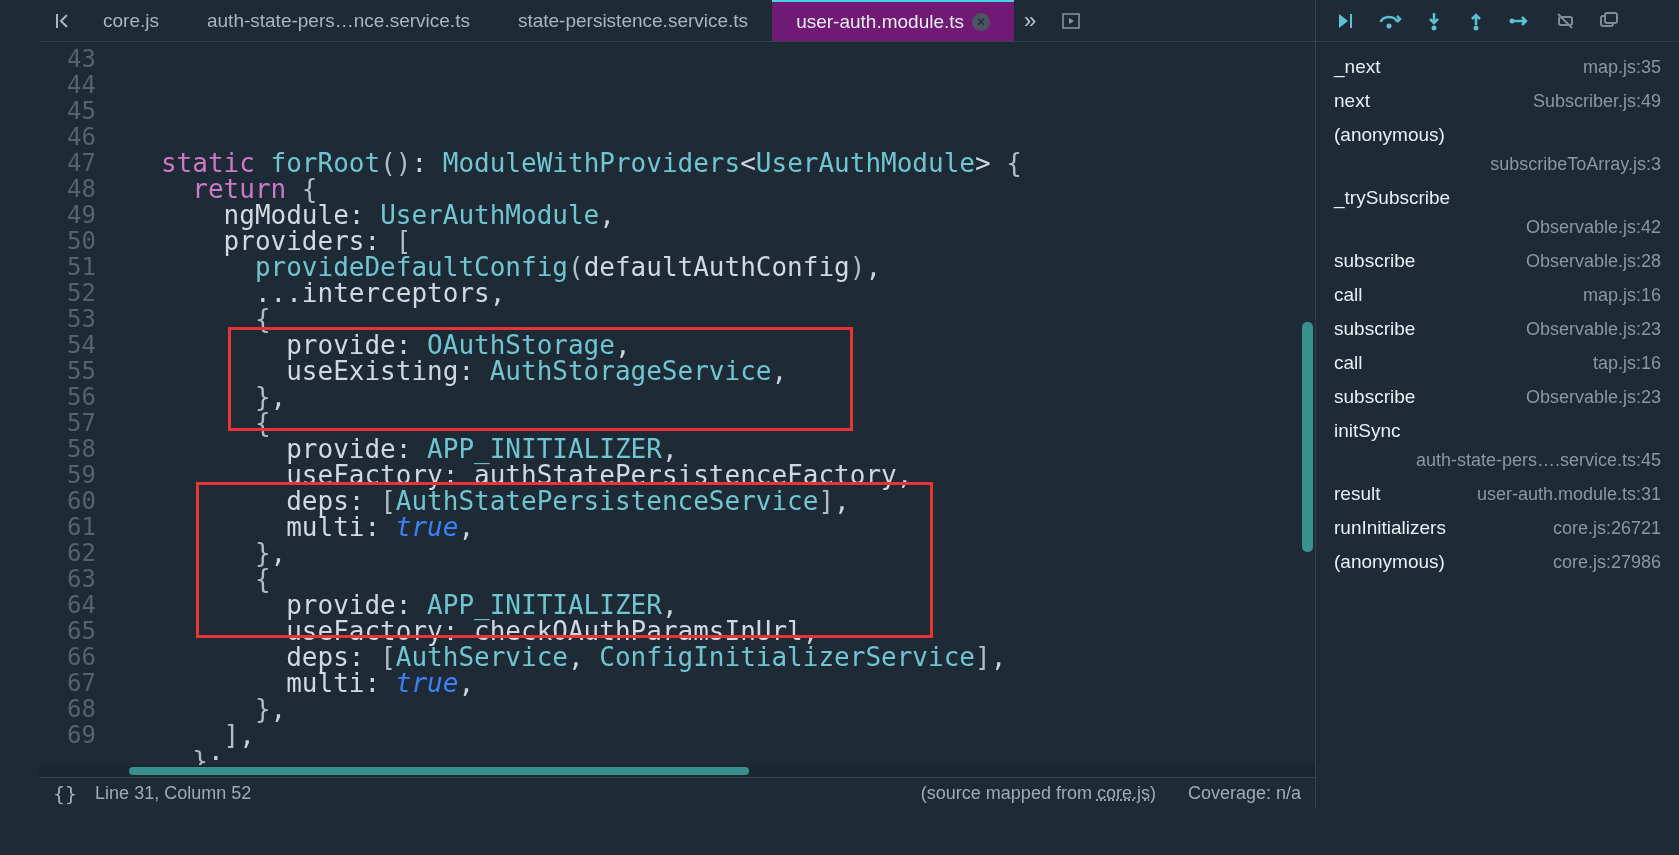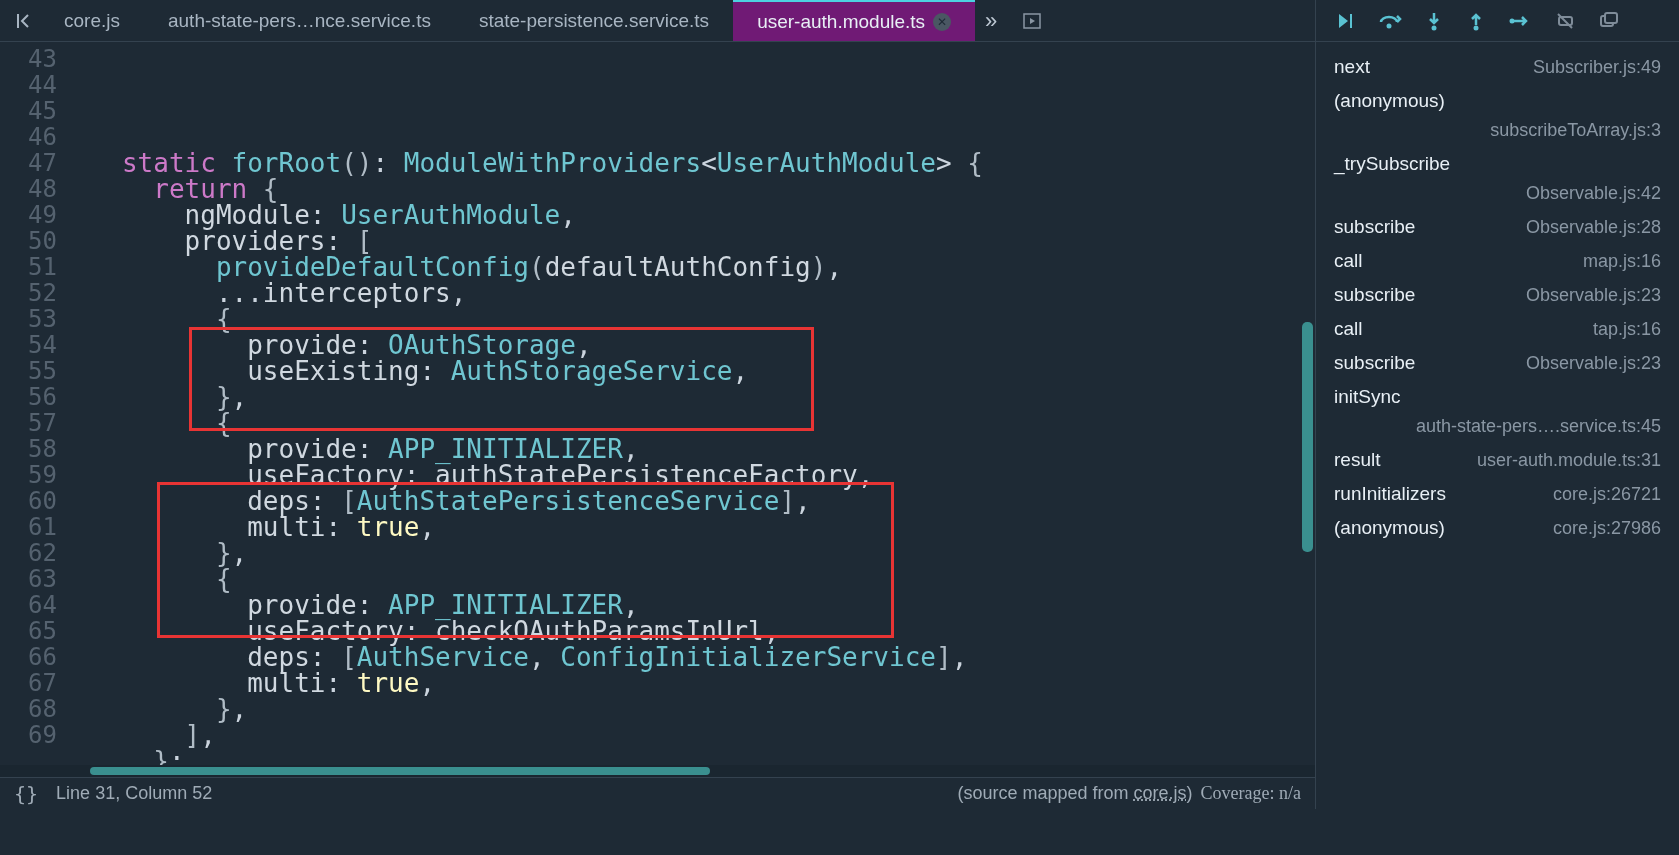--- a/index.html
+++ b/index.html
@@ -5,21 +5,21 @@
 * { margin: 0; padding: 0; box-sizing: border-box; }
 body {
   background: #1e2a35;
   font-family: 'Segoe UI', Arial, sans-serif;
   color: #cbd4de;
   overflow: hidden;
   font-size: 18px;
   width: 1679px;
   height: 855px;
 }
-.main-container { display: flex; height: 809px; }
+.main-container { display: flex; height: 809px; padding-left: 39px; }
 .editor-panel { flex: 1; display: flex; flex-direction: column; border-right: 1px solid #34424f; min-width: 0; }
 .tabs-bar {
   display: flex;
   align-items: center;
   height: 42px;
   background: #1e2a35;
   border-bottom: 1px solid #34424f;
   padding-left: 10px;
   overflow: hidden;
 }
@@ -85,21 +85,21 @@
   line-height: 26px;
   padding-top:4px;
   position:relative;
   white-space: pre;
 }
 .tok-kw { color:#cc79c8; }
 .tok-fn { color:#6fc6d1; }
 .tok-type { color:#6fc6d1; }
 .tok-prop { color:#d0d8e0; }
 .tok-punct { color:#b0bcc6; }
-.tok-bool { color:#fef9c3; }
+.tok-bool { color:#3b82f6;font-style:italic; }
 .tok-paren { color:#b0bcc6; }
 .highlight-box {
   position: absolute;
   border: 3px solid #e83434;
   pointer-events: none;
 }
 .hb1 { top: 285px; left: 114px; width: 625px; height: 104px; }
 .hb2 { top: 440px; left: 82px; width: 737px; height: 156px; }
 .hscroll {
   height:12px;
@@ -240,21 +240,21 @@
       <div class="hscroll-thumb"></div>
     </div>
 
     <div class="status-bar">
       <span class="status-left-icon">{}</span>
       <span>Line 31, Column 52</span>
       <span class="spacer"></span>
       <span>
         <span>(source mapped from </span><u>core.js</u><span>)</span>
       </span>
-      <span style="margin-left:8px;font-family:Liberation Serif, serif;">Coverage: n/a</span>
+      <span style="margin-left:32px;">Coverage: n/a</span>
     </div>
   </div>
 
   <div class="right-panel">
     <div class="debug-toolbar">
       <span class="dbg-btn">
           <svg width="22" height="22" viewBox="0 0 22 22">
             <path d="M5 4l9 7-9 7z" fill="#5ac2d2"></path>
             <rect x="16" y="4" width="2" height="14" fill="#5ac2d2"></rect>
           </svg>
@@ -292,20 +292,24 @@
         </span>
       <span class="dbg-btn dim">
           <svg width="22" height="22" viewBox="0 0 22 22">
             <rect x="3" y="6" width="12" height="10" rx="2" stroke="#7f8c99" stroke-width="2" fill="none"></rect>
             <rect x="7" y="3" width="12" height="10" rx="2" stroke="#7f8c99" stroke-width="2" fill="#1e2a35"></rect>
           </svg>
         </span>
     </div>
     <div class="stack-list" id="stack-list">
         <div class="stack-row">
+          <span class="fn">_next</span>
+          <span class="loc">map.js:35</span>
+        </div>
+        <div class="stack-row">
           <span class="fn">next</span>
           <span class="loc">Subscriber.js:49</span>
         </div>
         <div class="stack-row wrap">
           <span class="fn">(anonymous)</span>
           <span class="loc">subscribeToArray.js:3</span>
         </div>
         <div class="stack-row wrap">
           <span class="fn">_trySubscribe</span>
           <span class="loc">Observable.js:42</span>

